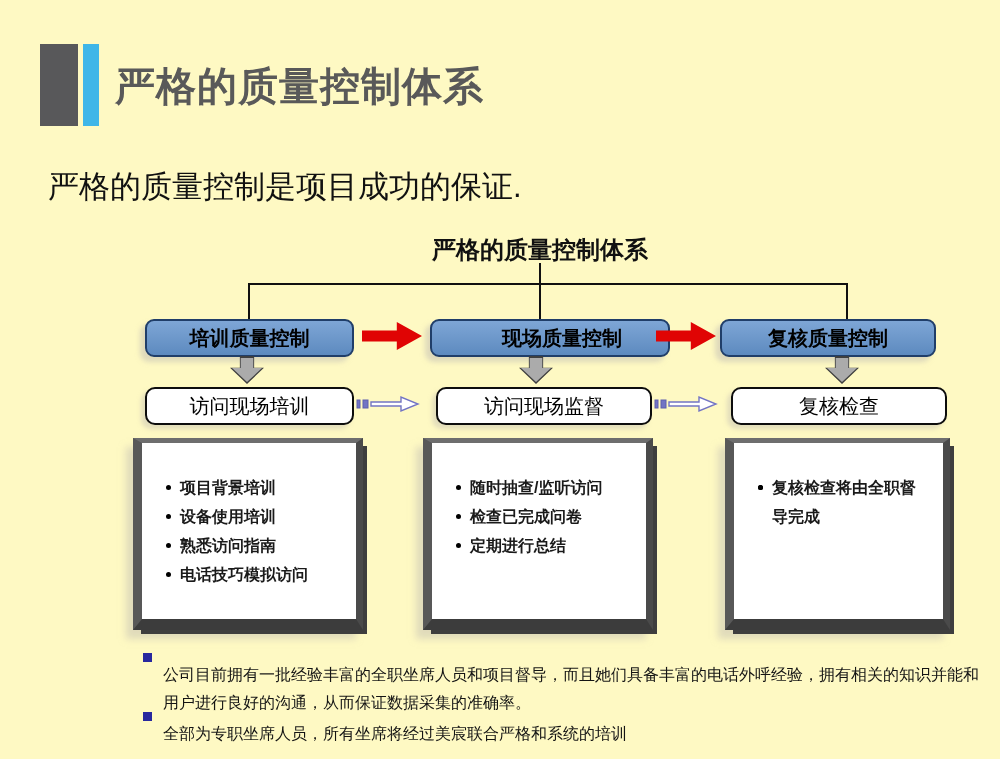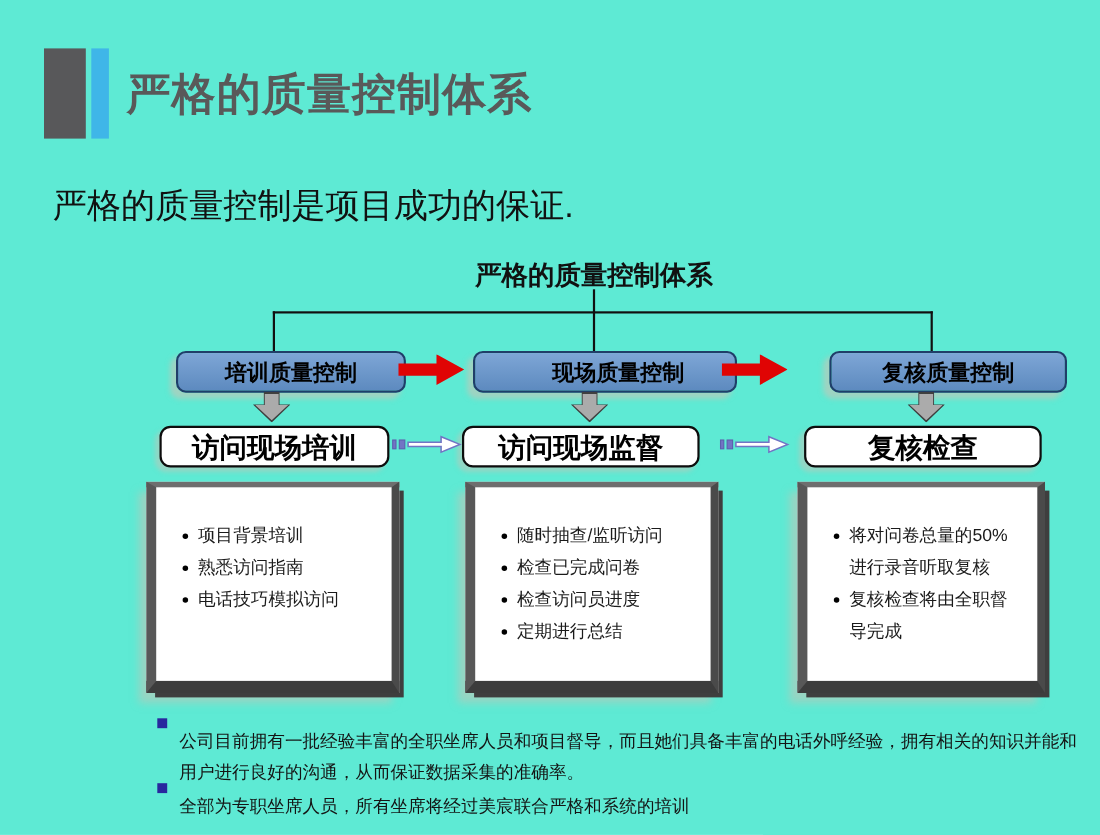--- a/index.html
+++ b/index.html
@@ -1,17 +1,17 @@
 <!DOCTYPE html>
 <html><head>
 <meta charset="utf-8">
 <style>
   html,body{margin:0;padding:0;background:#fff;}
   .slide{
-    position:relative;width:1000px;height:759px;background:#5eead4;overflow:hidden;
+    position:relative;width:1000px;height:759px;background:#fef9c3;overflow:hidden;
     font-family:"Liberation Sans","DejaVu Sans",sans-serif;color:#1a1a1a;
   }
   
   .hdr-bar{position:absolute;top:44px;height:82px;}
   .hdr-gray{left:40px;width:38px;background:#58585a;}
   .hdr-blue{left:83px;width:16px;background:#3fb6e8;}
   .title{
     position:absolute;left:115px;top:44px;height:82px;line-height:84px;margin:0;
     font-size:40px;font-weight:bold;color:#595959;letter-spacing:1px;white-space:nowrap;
   }
@@ -30,61 +30,61 @@
   .ln-v2{left:539px;top:283px;width:2px;height:37px;}
   .ln-v3{left:846px;top:283px;width:2px;height:37px;}
   
   .qc-box{
     position:absolute;top:319px;height:34px;border:2px solid #203e69;border-radius:9px;
     background:linear-gradient(#7ea6d6,#5d8abf);
     display:flex;align-items:center;justify-content:center;
     font-size:20px;font-weight:bold;color:#000;white-space:nowrap;
     box-shadow:-5px 5px 5px rgba(202,196,182,.6);
   }
-  .qc1{left:160px;width:205px;}
+  .qc1{left:145px;width:205px;}
   .qc2{left:430px;width:212px;padding-left:24px;}
-  .qc3{left:754px;width:212px;}
+  .qc3{left:720px;width:212px;}
   
   .arrow-red{
     position:absolute;top:322px;width:60px;height:28px;background:#e00404;
     clip-path:polygon(0% 30%,58% 30%,58% 0%,100% 50%,58% 100%,58% 70%,0% 70%);
   }
   .ar1{left:362px;} .ar2{left:656px;}
   
   .arrow-down{
     position:absolute;top:356px;width:34px;height:28px;background:#3f3f3f;
     clip-path:polygon(29% 0,71% 0,71% 42%,100% 42%,50% 100%,0 42%,29% 42%);
   }
   .arrow-down i{
     position:absolute;left:2px;top:2px;width:30px;height:24px;display:block;background:#ababab;
     clip-path:polygon(29% 0,71% 0,71% 42%,100% 42%,50% 100%,0 42%,29% 42%);
   }
   .ad1{left:230px;} .ad2{left:519px;} .ad3{left:825px;}
   
   .w-box{
     position:absolute;top:387px;height:34px;border:2px solid #0d0d0d;border-radius:10px;background:#fff;
     display:flex;align-items:center;justify-content:center;
-    font-size:25px;font-weight:bold;color:#000;white-space:nowrap;
+    font-size:20px;font-weight:normal;color:#000;white-space:nowrap;
     box-shadow:-4px 4px 4px rgba(202,196,182,.5);
   }
   .wb1{left:145px;width:205px;}
-  .wb2{left:420px;width:212px;}
+  .wb2{left:436px;width:212px;}
   .wb3{left:731px;width:212px;}
   .striped-arrow{position:absolute;top:395px;}
   .sa1{left:356px;} .sa2{left:654px;}
   
   .frame{
     position:absolute;top:438px;height:192px;background:#fff;box-sizing:border-box;
     border-style:solid;border-color:#6e6e6e #4a4a4a #3c3c3c #585858;border-width:5px 7px 11px 9px;
     box-shadow:6px 6px 0 -2px #3e3e3e,-7px 9px 7px rgba(200,194,180,.55);
   }
   .fr1{left:133px;width:230px;}
   .fr2{left:423px;width:230px;}
   .fr3{left:725px;width:225px;}
-  .frame ul{margin:0;padding:30px 22px 0 21px;list-style:none;}
+  .frame ul{margin:0;padding:30px 22px 0 21px;list-style:none;font-weight:bold;}
   .frame li{position:relative;padding-left:17px;font-size:16px;line-height:29px;color:#1a1a1a;}
   .frame li .dot{position:absolute;left:3px;top:12px;width:5px;height:5px;border-radius:50%;background:#000;}
   
   .note-sq{position:absolute;left:143px;width:9px;height:9px;background:#28289e;}
   .sq1{top:653px;} .sq2{top:712px;}
   .note{position:absolute;left:163px;width:818px;font-size:16px;line-height:28px;color:#141414;}
   .n1{top:645px;} .n2{top:704px;}
 </style>
 </head>
 <body>
@@ -137,35 +137,35 @@
     <svg width="64" height="18" viewBox="0 0 64 18">
       <rect x="1" y="5" width="3" height="8" fill="#7274c4" stroke="#5d5fae" stroke-width="1"></rect>
       <rect x="7" y="5" width="5" height="8" fill="#7274c4" stroke="#5d5fae" stroke-width="1"></rect>
       <polygon points="15,7 45,7 45,2 62,9 45,16 45,11 15,11" fill="#ffffff" stroke="#7274c4" stroke-width="1.4"></polygon>
     </svg>
   </span>
 
   <div class="frame fr1">
     <ul>
       <li><span class="dot"></span><span>项目背景培训</span></li>
+      <li><span class="dot"></span><span>设备使用培训</span></li>
       <li><span class="dot"></span><span>熟悉访问指南</span></li>
       <li><span class="dot"></span><span>电话技巧模拟访问</span></li>
     </ul>
   </div>
   <div class="frame fr2">
     <ul>
       <li><span class="dot"></span><span>随时抽查/监听访问</span></li>
       <li><span class="dot"></span><span>检查已完成问卷</span></li>
-      <li><span class="dot"></span><span>检查访问员进度</span></li>
       <li><span class="dot"></span><span>定期进行总结</span></li>
     </ul>
   </div>
   <div class="frame fr3">
     <ul>
-      <li><span class="dot"></span><span>将对问卷总量的50%进行录音听取复核</span></li>
+      <li><span class="dot"></span></li>
       <li><span class="dot"></span><span>复核检查将由全职督导完成</span></li>
     </ul>
   </div>
 
   <span class="note-sq sq1"></span>
   <p class="note n1">公司目前拥有一批经验丰富的全职坐席人员和项目督导，而且她们具备丰富的电话外呼经验，拥有相关的知识并能和用户进行良好的沟通，从而保证数据采集的准确率。</p>
   <span class="note-sq sq2"></span>
   <p class="note n2">全部为专职坐席人员，所有坐席将经过美宸联合严格和系统的培训</p>
 
 </div>

